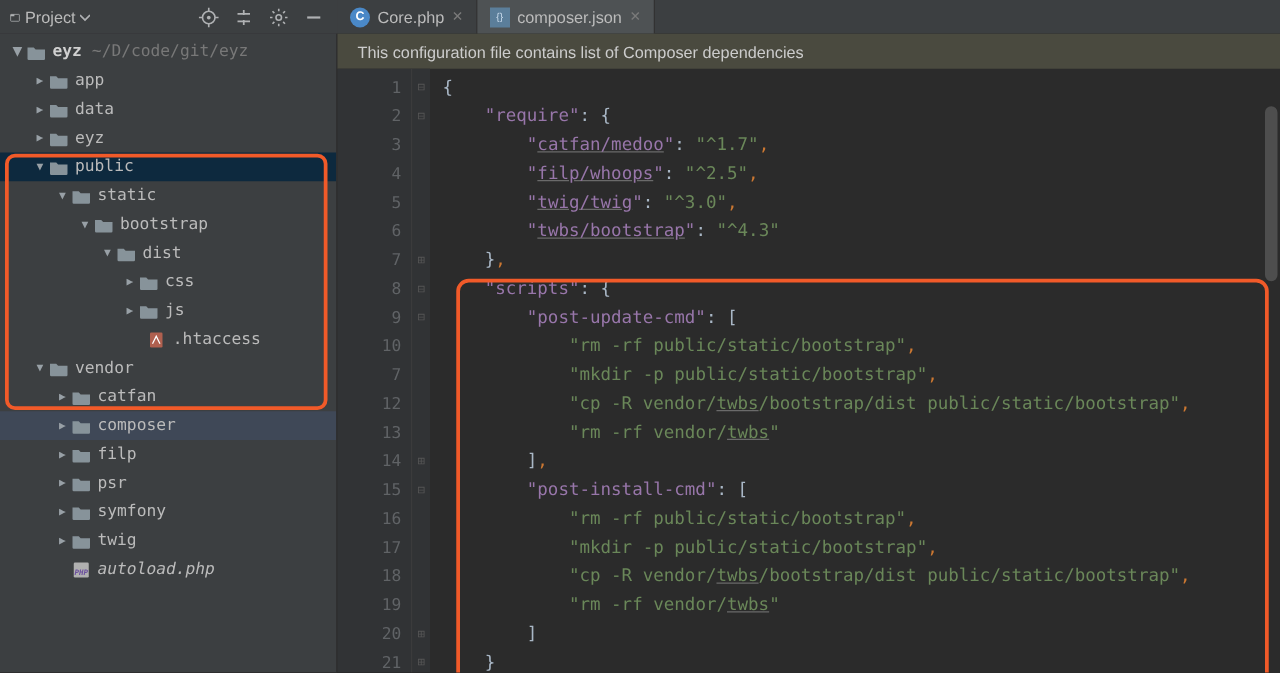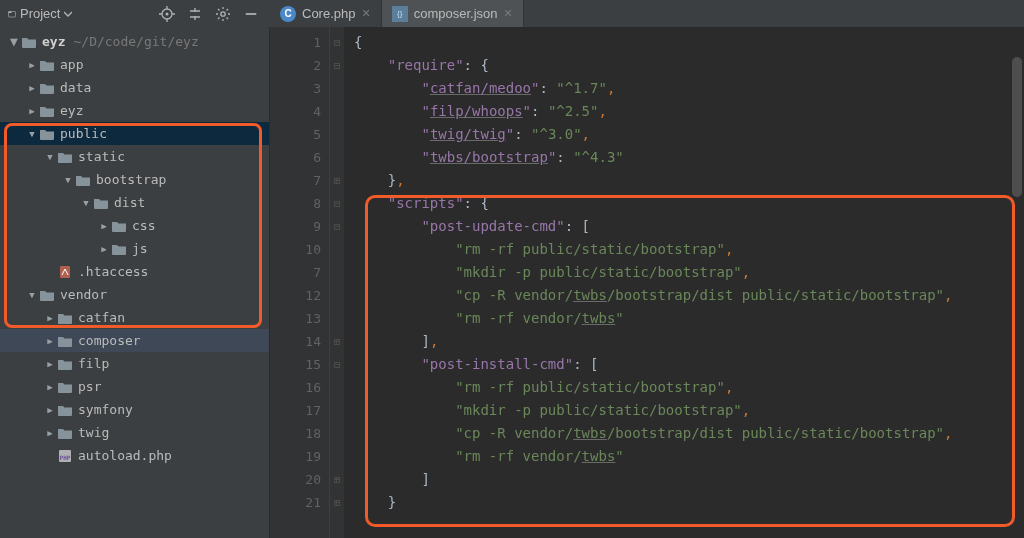--- a/index.html
+++ b/index.html
@@ -191,21 +191,21 @@
           </div>
           <div class="tree-row" style="padding-left: 98px;">
             <span class="chev" style="font-size:9px">▶</span>
             <span class="icon folder-icon">
               <svg viewBox="0 0 16 14">
                 <path d="M1 3 h5 l1.5 1.5 H15 V12 a1 1 0 0 1 -1 1 H2 a1 1 0 0 1 -1 -1 Z" fill="#87939a"></path>
               </svg>
             </span>
             <span class="label">js</span>
           </div>
-          <div class="tree-row" style="padding-left: 44px;">
+          <div class="tree-row" style="padding-left: 44px; justify-content: center;">
             <span class="chev blank" style="font-size:9px"></span>
             <span class="icon folder-icon">
               <svg viewBox="0 0 16 14">
                 <rect x="3" y="1" width="10" height="12" rx="1" fill="#b0604f"></rect>
                 <path d="M5 10 l3-6 l3 6" fill="none" stroke="#fff" stroke-width="1"></path>
               </svg>
             </span>
             <span class="label">.htaccess</span>
           </div>
           <div class="tree-row" style="padding-left: 26px;">
@@ -264,35 +264,36 @@
           </div>
           <div class="tree-row" style="padding-left: 44px;">
             <span class="chev" style="font-size:9px">▶</span>
             <span class="icon folder-icon">
               <svg viewBox="0 0 16 14">
                 <path d="M1 3 h5 l1.5 1.5 H15 V12 a1 1 0 0 1 -1 1 H2 a1 1 0 0 1 -1 -1 Z" fill="#87939a"></path>
               </svg>
             </span>
             <span class="label">twig</span>
           </div>
-          <div class="tree-row" style="padding-left: 44px;">
+          <div class="tree-row" style="padding-left: 44px; font-style: italic;">
             <span class="chev blank" style="font-size:9px"></span>
             <span class="icon folder-icon">
               <svg viewBox="0 0 16 14">
                 <rect x="2" y="1" width="12" height="12" rx="1" fill="#b0b0b0"></rect>
                 <text x="8" y="11" font-size="6" text-anchor="middle" fill="#6b4f9e" font-weight="bold">PHP</text>
               </svg>
             </span>
             <span class="label">autoload.php</span>
           </div>
         </div>
       <div class="highlight-box" style="left:4px; top:96px; width:258px; height:205px;"></div>
     </div>
 
     <div class="editor">
+      <div class="banner">This configuration file contains list of Composer dependencies</div>
       <div class="code-wrap">
         <div class="gutter" id="gutter">
             <div class="ln">1</div>
             <div class="ln">2</div>
             <div class="ln">3</div>
             <div class="ln">4</div>
             <div class="ln">5</div>
             <div class="ln">6</div>
             <div class="ln">7</div>
             <div class="ln">8</div>

